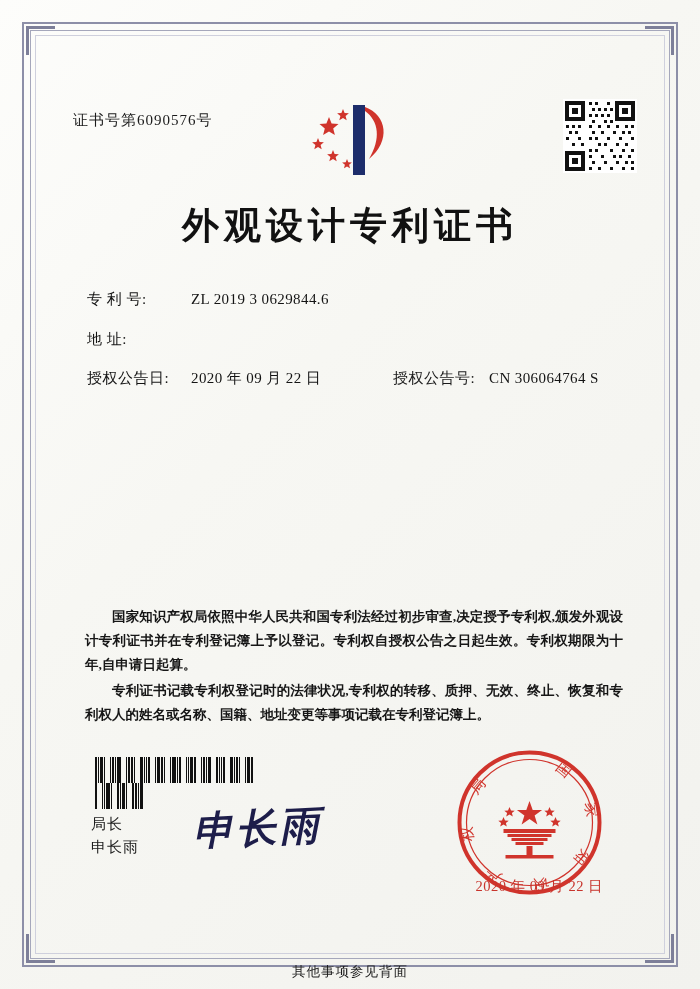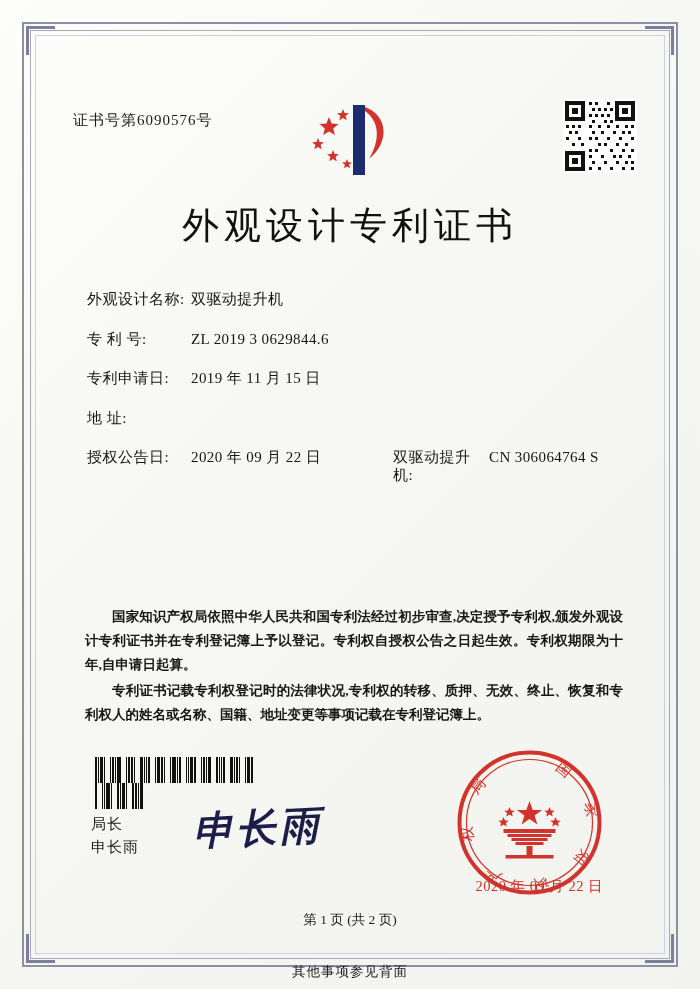--- a/index.html
+++ b/index.html
@@ -92,21 +92,21 @@
     height: 74px;
   }
 
   .title {
     position: absolute;
     left: 0;
     right: 0;
     top: 156px;
     text-align: center;
     font-size: 37px;
-    font-weight: normal;
+    font-weight: bold;
     letter-spacing: 5px;
     color: #111;
     font-family: "DejaVu Serif", serif;
   }
 
   
   .fields {
     position: absolute;
     left: 42px;
     right: 30px;
@@ -341,45 +341,37 @@
             <rect x="59" y="68" width="3" height="3"></rect>
             <rect x="68" y="68" width="3" height="3"></rect>
         </g>
       </svg>
     </div>
 
     <div class="title">外观设计专利证书</div>
 
     <div class="fields">
 
-      <div class="frow">
-        <div class="flabel">外观设计名称:</div>
-        <div class="fvalue">双驱动提升机</div>
-      </div>
 
 
       <div class="frow">
         <div class="flabel">专 利 号:</div>
         <div class="fvalue">ZL 2019 3 0629844.6</div>
       </div>
 
-      <div class="frow">
-        <div class="flabel">专利申请日:</div>
-        <div class="fvalue">2019 年 11 月 15 日</div>
-      </div>
 
 
       <div class="frow">
         <div class="flabel">地 址:</div>
       </div>
 
       <div class="frow two">
         <div class="flabel">授权公告日:</div>
         <div class="fvalue first">2020 年 09 月 22 日</div>
-        <div class="flabel2">双驱动提升机:</div>
+        <div class="flabel2">授权公告号:</div>
         <div class="fvalue">CN 306064764 S</div>
       </div>
 
     </div>
 
     <div class="paras">
       <p>国家知识产权局依照中华人民共和国专利法经过初步审查,决定授予专利权,颁发外观设计专利证书并在专利登记簿上予以登记。专利权自授权公告之日起生效。专利权期限为十年,自申请日起算。</p>
       <p>专利证书记载专利权登记时的法律状况,专利权的转移、质押、无效、终止、恢复和专利权人的姓名或名称、国籍、地址变更等事项记载在专利登记簿上。</p>
     </div>
 
@@ -429,17 +421,16 @@
           <rect x="-22" y="5" width="44" height="3" fill="#d0342c"></rect>
           <rect x="-18" y="9" width="36" height="3" fill="#d0342c"></rect>
           <rect x="-14" y="13" width="28" height="3" fill="#d0342c"></rect>
           <rect x="-3" y="17" width="6" height="9" fill="#d0342c"></rect>
           <rect x="-24" y="26" width="48" height="3.5" fill="#d0342c"></rect>
         </g>
       </svg>
     </div>
     <div class="seal-date">2020 年 09 月 22 日</div>
 
-    <div class="page-no">第 1 页 (共 2 页)</div>
   </div>
 
   <div class="footnote">其他事项参见背面</div>
 </div>
 
 </body></html>

